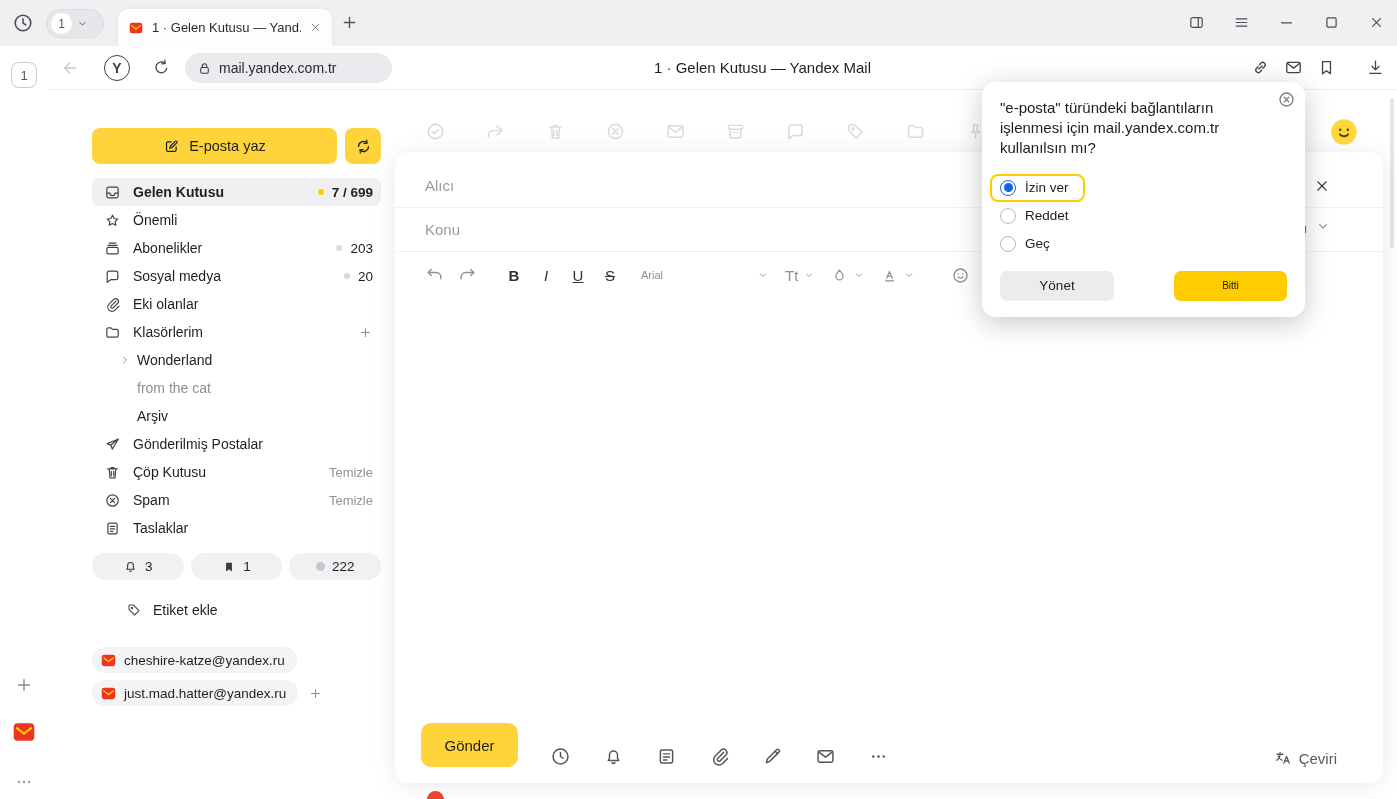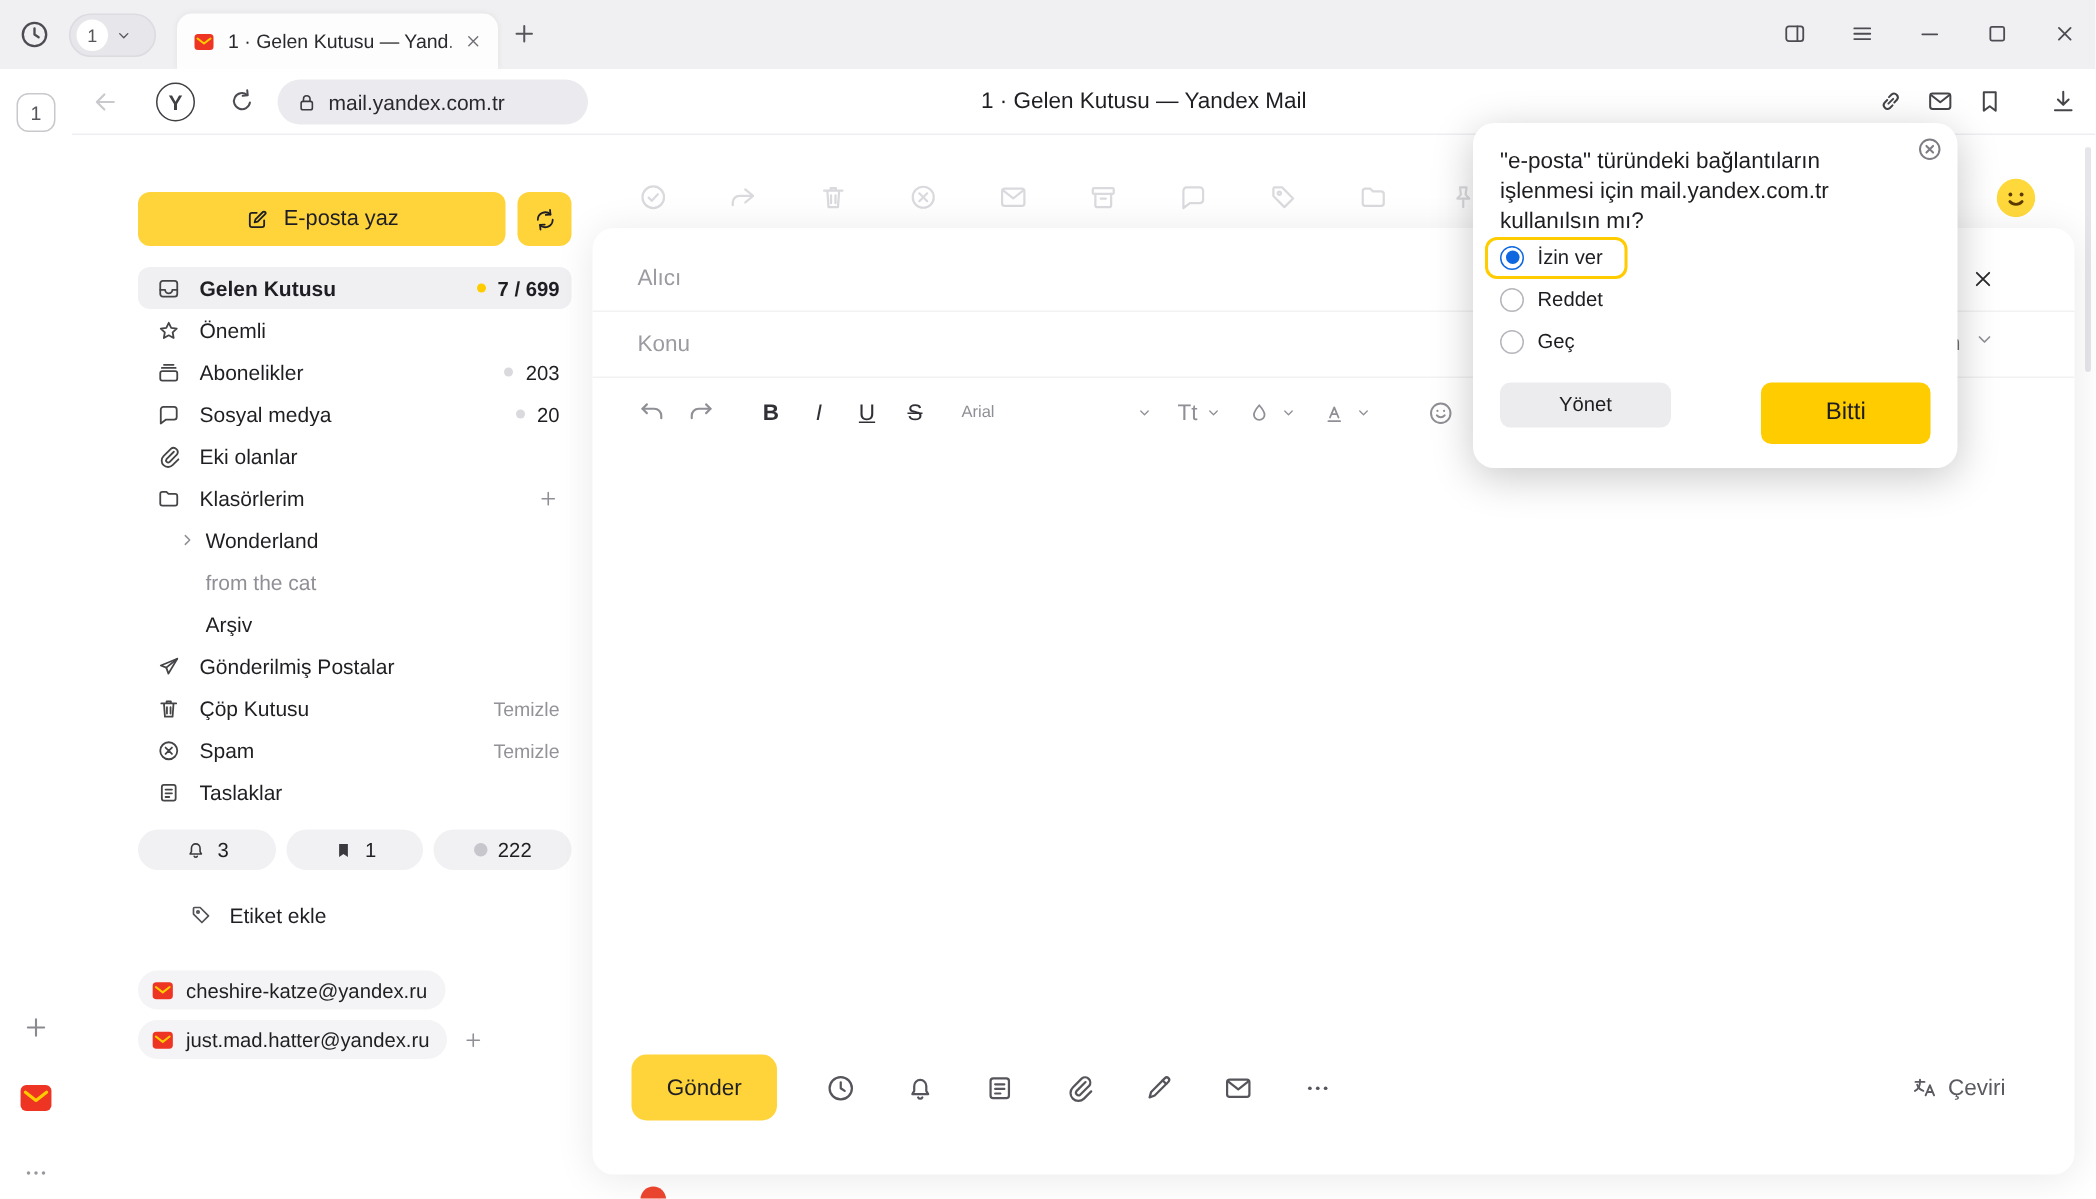--- a/index.html
+++ b/index.html
@@ -89,40 +89,40 @@
   .fmt-letter.u{text-decoration:underline}
   .fmt-letter.s{text-decoration:line-through}
   .fmt-letter+.fmt-letter{margin-left:10px}
   .fmt-font{margin-left:20px;width:128px;display:flex;justify-content:space-between;align-items:center;font-size:11px;cursor:pointer}
   .fmt-dd{display:flex;align-items:center;gap:5px;margin-left:16px;cursor:pointer}
   .fmt-size{font-size:15px}
   .fmt-sp{margin-left:36px}
   .panel-x{position:absolute;top:25px;right:52px;color:#2c2c30;cursor:pointer}
   .panel-partial{position:absolute;top:68px;right:76px;font-size:14px;color:#6f6f75}
   .panel-chev{position:absolute;top:66px;right:52px;color:#8f8f96;cursor:pointer}
-  .panel-bottom{position:absolute;left:26px;right:46px;bottom:36px;display:flex;align-items:center}
+  .panel-bottom{position:absolute;left:26px;right:46px;bottom:16px;display:flex;align-items:flex-end}
   .btn-send{width:97px;height:44px;background:#ffd43b;border-radius:10px;display:flex;align-items:center;justify-content:center;font-size:15px;font-weight:500;color:#1f1f23;cursor:pointer}
   .pb-icons{display:flex;gap:32px;margin-left:32px;color:#55555b}
   .pb-spacer{flex:1}
   .translate{display:flex;align-items:center;gap:7px;color:#5a5a60;font-size:15px;cursor:pointer}
   .red-sliver{position:absolute;left:379px;top:701px;width:17px;height:17px;border-radius:50%;background:#e8442e}
 
   
   .dialog{position:absolute;left:982px;top:82px;width:323px;background:#fff;border-radius:14px;box-shadow:0 6px 28px rgba(0,0,0,.22);padding:16px 18px;z-index:40}
   .dlg-close{position:absolute;top:8px;right:9px;color:#7d7d84;cursor:pointer}
   .dlg-msg{font-size:15px;line-height:1.33;color:#1d1d21;padding-right:14px}
-  .dlg-opts{margin-top:0}
+  .dlg-opts{margin-top:16px}
   .opt{display:flex;align-items:center;gap:9px;height:28px;font-size:13.5px;color:#1d1d21;cursor:pointer}
   .optbox{display:inline-flex;align-items:center;gap:9px;border:2px solid #ffcc00;border-radius:8px;padding:3px 14px 3px 8px;margin-left:-10px;height:28px;font-size:13.5px;cursor:pointer}
   .radio{width:16px;height:16px;border-radius:50%;border:1.7px solid #b6b6bc;flex:none;position:relative}
   .radio.on{border-color:#0f68e0}
   .radio.on::after{content:"";position:absolute;inset:2.5px;background:#0f68e0;border-radius:50%}
   .dlg-btns{display:flex;justify-content:space-between;margin-top:13px}
   .btn-manage{width:114px;height:30px;background:#ececef;border-radius:7px;font-size:13.5px;display:flex;align-items:center;justify-content:center;color:#1d1d21;cursor:pointer}
-  .btn-done{width:113px;height:41px;background:#ffcc00;border-radius:7px;font-size:16px;display:flex;align-items:center;justify-content:center;color:#1d1d21;cursor:pointer}
+  .btn-done{width:113px;height:30px;background:#ffcc00;border-radius:7px;font-size:10px;display:flex;align-items:center;justify-content:center;color:#1d1d21;cursor:pointer}
 </style>
 </head>
 <body>
 
 <svg width="0" height="0" style="position:absolute" aria-hidden="true">
 <defs>
 <symbol id="i-clock" viewBox="0 0 24 24">
         <circle cx="12" cy="12" r="8.5"></circle>
         <path d="M12 7.5V12l3 2"></path>
       </symbol>

